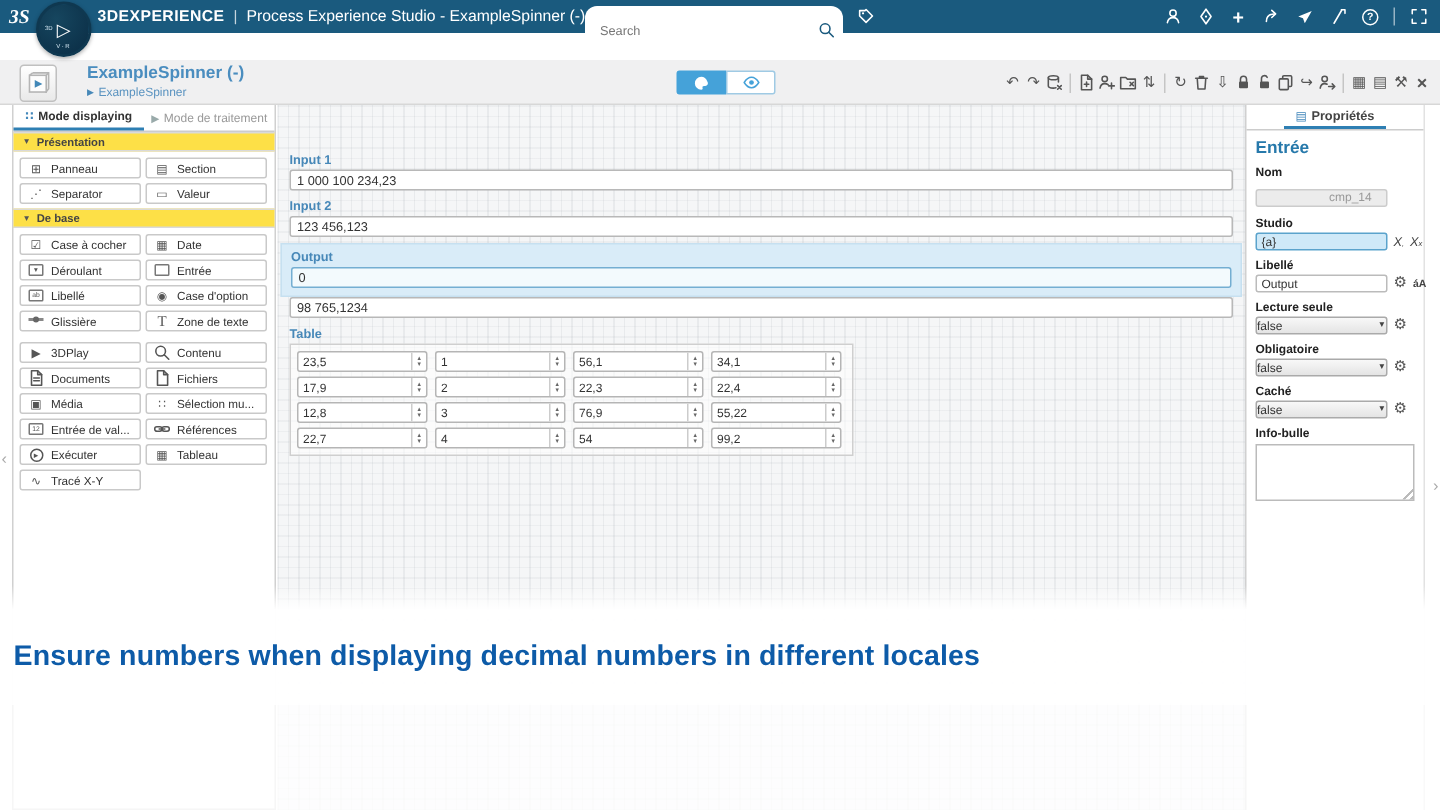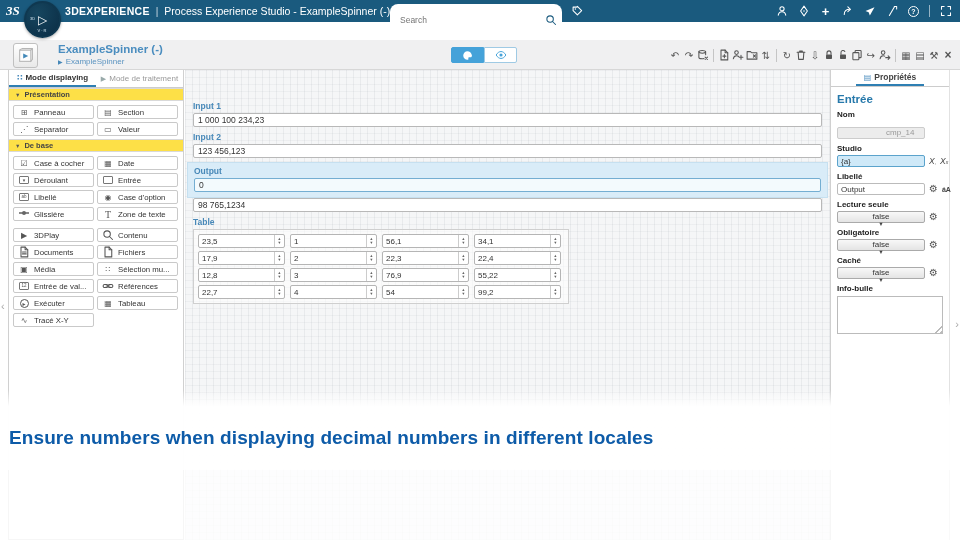--- a/index.html
+++ b/index.html
@@ -109,21 +109,21 @@
   .p-label{font-size:8px;font-weight:bold;color:#222;margin:5px 0 2px;}
   .p-row{display:flex;align-items:center;gap:4px;}
   .p-input{width:88px;height:12px;border:1px solid #bbb;border-radius:2px;font-size:8px;padding:0 3px;color:#333;outline:none;}
   .p-input.dis{background:#ececec;color:#999;border-color:#ccc;padding-left:48px;}
   .p-input.hl{background:#cfe9f8;border-color:#5ba3cc;}
   .p-icons{display:flex;gap:4px;font-size:8.5px;color:#444;font-style:italic;align-items:flex-end;}
   .p-icons small{font-size:5px;}
   .p-gear{color:#555;font-size:10px;line-height:10px;cursor:pointer;}
   .p-fontic{font-size:7px;color:#444;font-weight:bold;}
   .p-sel{width:88px;height:12px;border:1px solid #aaa;border-radius:2px;background:linear-gradient(#f8f8f8,#e4e4e4);
-         font-size:8px;display:flex;align-items:center;justify-content:space-between;padding:0 20px;color:#333;cursor:pointer;flex-direction:column;}
+         font-size:8px;display:flex;align-items:center;justify-content:space-between;padding:0 0;color:#333;cursor:pointer;}
   .sel-ar{font-size:5.5px;color:#444;}
   .p-ta{width:100%;height:38px;border:1px solid #bbb;resize:none;margin-top:1px;outline:none;
         background:#fff linear-gradient(315deg,#bbb 0 2px,transparent 2px 4px,#bbb 4px 5px,transparent 5px) no-repeat right bottom/7px 7px;}
 
   .edge-chev{position:absolute;color:#aaa;font-size:11px;z-index:2;cursor:pointer;}
   .edge-chev.left{left:1px;top:300px;} .edge-chev.right{right:1px;top:318px;}
 
   
   .caption-overlay{position:absolute;left:0;right:0;top:390px;bottom:0;z-index:10;display:flex;
                    flex-direction:column;pointer-events:none;}

